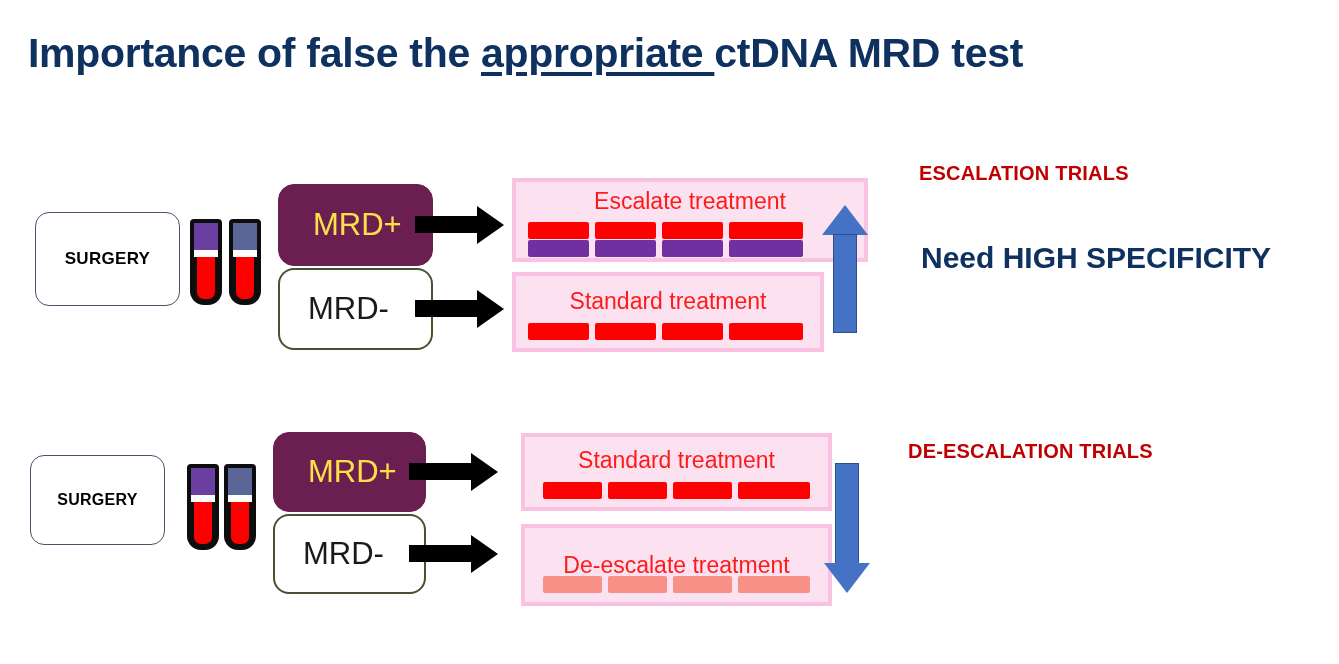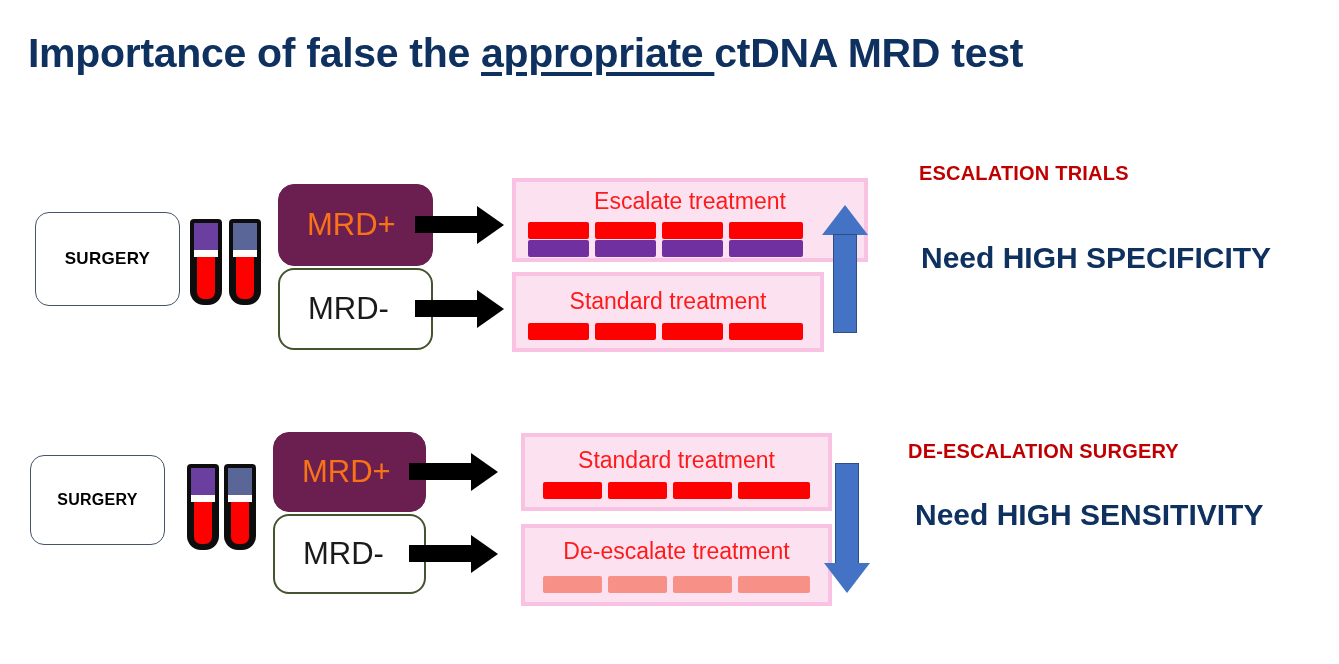--- a/index.html
+++ b/index.html
@@ -85,22 +85,23 @@
   
   .mrd-box {
     position: absolute;
     border-radius: 16px;
     display: flex;
     align-items: center;
     box-sizing: border-box;
   }
   .mrd-pos {
     background: #6B1F50;
-    color: #f97316;
+    color: #fde047;
     border: 1.5px solid #6B1F50;
+    padding-left: 6px;
   }
   .mrd-neg {
     background: #FFFFFF;
     color: #1A1A1A;
     border: 2px solid #44542F;
   }
   .mrd-label {
     padding-left: 28px;
     font-size: 31px;
     font-weight: normal;
@@ -297,29 +298,28 @@
 
   <div class="panel" style="left:521px; top:433px; width:311px; height:78px;">
     <div class="panel-label" style="top:10px;">Standard treatment</div>
     <div class="bar" style="background:#FF0000; left:18px; top:45px; width:59px; height:17px;"></div>
     <div class="bar" style="background:#FF0000; left:83px; top:45px; width:59px; height:17px;"></div>
     <div class="bar" style="background:#FF0000; left:148px; top:45px; width:59px; height:17px;"></div>
     <div class="bar" style="background:#FF0000; left:213px; top:45px; width:72px; height:17px;"></div>
   </div>
 
   <div class="panel" style="left:521px; top:524px; width:311px; height:82px;">
-    <div class="panel-label" style="top:10px;">De-escalate treatment</div>
+    <div class="panel-label" style="top:24px;">De-escalate treatment</div>
     <div class="bar" style="background:#F79086; left:18px; top:48px; width:59px; height:17px;"></div>
     <div class="bar" style="background:#F79086; left:83px; top:48px; width:59px; height:17px;"></div>
     <div class="bar" style="background:#F79086; left:148px; top:48px; width:59px; height:17px;"></div>
     <div class="bar" style="background:#F79086; left:213px; top:48px; width:72px; height:17px;"></div>
   </div>
 
   <div class="blue-arrow down" style="left:824px; top:463px; width:46px; height:130px;">
     <div class="b-shaft" style="top:0; height:101px;"></div>
     <div class="b-head"></div>
   </div>
 
-  <div class="trial-title" style="left:908px; top:440px;">DE-ESCALATION SURGERY</div>
+  <div class="trial-title" style="left:908px; top:440px;">DE-ESCALATION TRIALS</div>
   <div class="need-text" style="left:885px; top:497px;">
-    <div>Need HIGH SENSITIVITY</div>
   </div>
 </div>
 
 </body></html>

